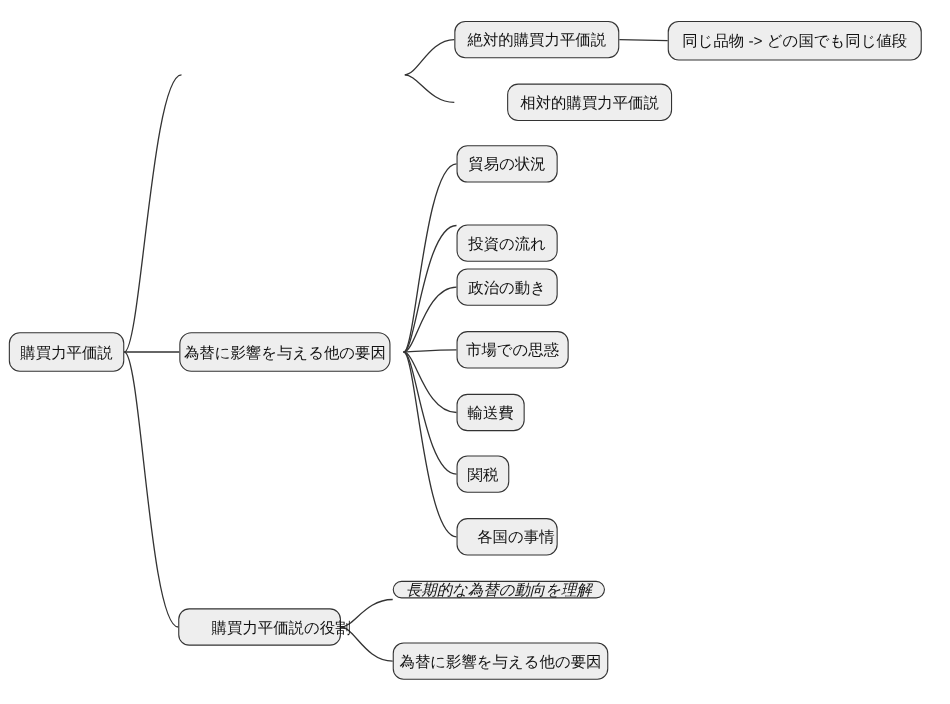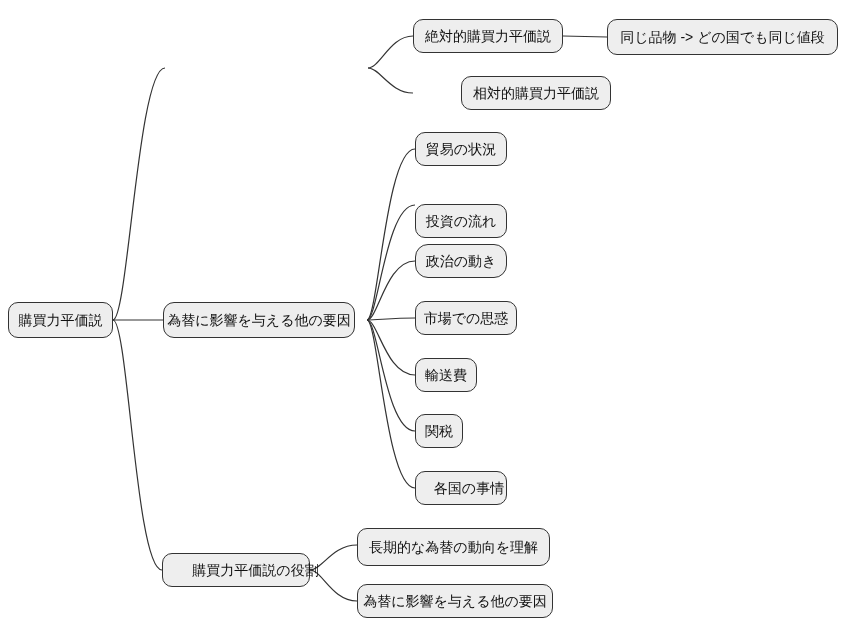--- a/index.html
+++ b/index.html
@@ -69,29 +69,29 @@
 
   <div class="node" style="left:413px; top:76px; width:150px; height:34px;margin-left:48px;">相対的購買力平価説</div>
 
 
   <div class="node" style="left:163px; top:302px; width:192px; height:36px;border-radius:11px;">為替に影響を与える他の要因</div>
 
   <div class="node" style="left:415px; top:132px; width:92px; height:34px;">貿易の状況</div>
 
   <div class="node" style="left:415px; top:188px; width:92px; height:34px;margin-top:16px;">投資の流れ</div>
 
-  <div class="node" style="left:415px; top:244px; width:92px; height:34px;border-radius:13px;">政治の動き</div>
+  <div class="node" style="left:415px; top:244px; width:92px; height:34px;">政治の動き</div>
 
   <div class="node" style="left:415px; top:301px; width:102px; height:34px;">市場での思惑</div>
 
   <div class="node" style="left:415px; top:358px; width:62px; height:34px;">輸送費</div>
 
   <div class="node" style="left:415px; top:414px; width:48px; height:34px;">関税</div>
 
   <div class="node" style="left:415px; top:471px; width:92px; height:34px;padding-left:16px;">各国の事情</div>
 
   <div class="node" style="left:162px; top:553px; width:148px; height:34px;padding-left:39px;">購買力平価説の役割</div>
 
-  <div class="node" style="left:357px; top:528px; width:193px; height:38px;">長期的な為替の動向を理解</div>
+  <div class="node" style="left:357px; top:528px; width:193px; height:16px;font-style:italic;">長期的な為替の動向を理解</div>
 
   <div class="node" style="left:357px; top:584px; width:196px; height:34px;">為替に影響を与える他の要因</div>
 
 </div>
 
 </body></html>

